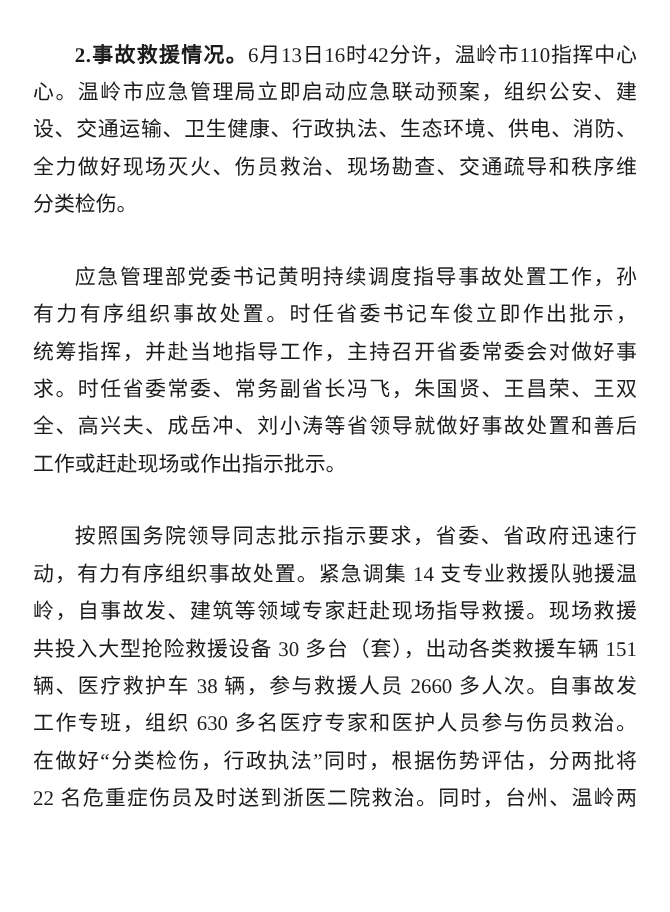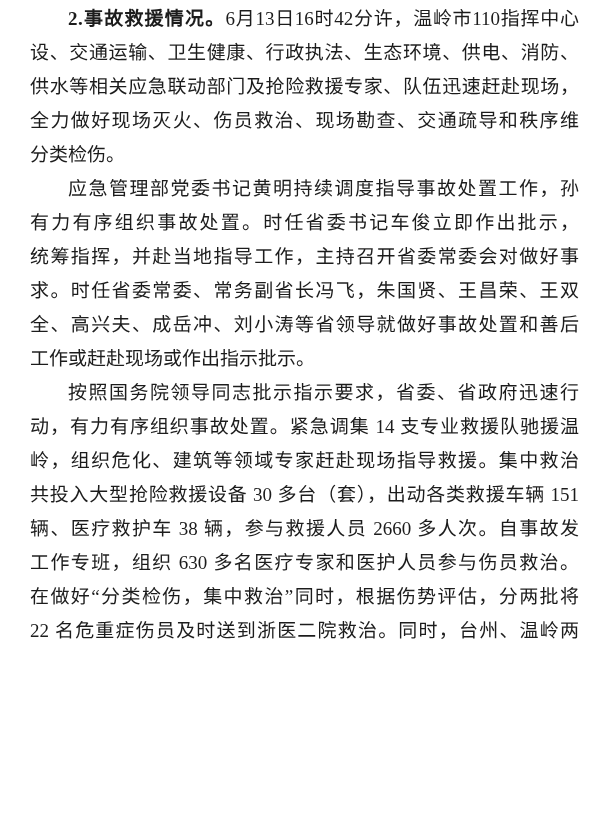--- a/index.html
+++ b/index.html
@@ -18,58 +18,58 @@
   }
   .para { margin: 0; }
   .line {
     height: 34px;
     line-height: 34px;
     text-align: justify;
     text-align-last: justify;
     -moz-text-align-last: justify;
     white-space: nowrap;
   }
-  .line.first { text-indent: 2em; }
+  .line.first { text-indent: 2em; margin-top: 32px; }
   .line.last { text-align-last: left; -moz-text-align-last: left; }
   .line.last:empty { display: none; }
   .lead-bold { font-weight: 700; letter-spacing: 0.5px; }
 </style>
 </head>
 <body>
 
 <div class="page">
 
   <div class="para">
     <div class="line first"><span class="lead-bold">2.事故救援情况。</span><span>6月13日16时42分许，温岭市110指挥中心</span></div>
     <div>
+        <div class="line">心。温岭市应急管理局立即启动应急联动预案，组织公安、建</div>
         <div class="line">设、交通运输、卫生健康、行政执法、生态环境、供电、消防、</div>
-        <div class="line">供水等相关应急联动部门及抢险救援专家、队伍迅速赶赴现场，</div>
         <div class="line">全力做好现场灭火、伤员救治、现场勘查、交通疏导和秩序维</div>
       </div>
     <div class="line last">分类检伤。</div>
   </div>
 
   <div class="para">
     <div class="line first"><span class="lead-bold"></span><span>应急管理部党委书记黄明持续调度指导事故处置工作，孙</span></div>
     <div>
         <div class="line">有力有序组织事故处置。时任省委书记车俊立即作出批示，</div>
         <div class="line">统筹指挥，并赴当地指导工作，主持召开省委常委会对做好事</div>
         <div class="line">求。时任省委常委、常务副省长冯飞，朱国贤、王昌荣、王双</div>
         <div class="line">全、高兴夫、成岳冲、刘小涛等省领导就做好事故处置和善后</div>
       </div>
     <div class="line last">工作或赶赴现场或作出指示批示。</div>
   </div>
 
   <div class="para">
     <div class="line first"><span class="lead-bold"></span><span>按照国务院领导同志批示指示要求，省委、省政府迅速行</span></div>
     <div>
         <div class="line">动，有力有序组织事故处置。紧急调集 14 支专业救援队驰援温</div>
-        <div class="line">岭，组织危化、建筑等领域专家赶赴现场指导救援。集中救治</div>
+        <div class="line">岭，自事故发、建筑等领域专家赶赴现场指导救援。现场救援</div>
         <div class="line">共投入大型抢险救援设备 30 多台（套），出动各类救援车辆 151</div>
         <div class="line">辆、医疗救护车 38 辆，参与救援人员 2660 多人次。自事故发</div>
         <div class="line">工作专班，组织 630 多名医疗专家和医护人员参与伤员救治。</div>
-        <div class="line">在做好“分类检伤，集中救治”同时，根据伤势评估，分两批将</div>
+        <div class="line">在做好“分类检伤，行政执法”同时，根据伤势评估，分两批将</div>
         <div class="line">22 名危重症伤员及时送到浙医二院救治。同时，台州、温岭两</div>
       </div>
 
   </div>
 
 </div>
 
 </body></html>

